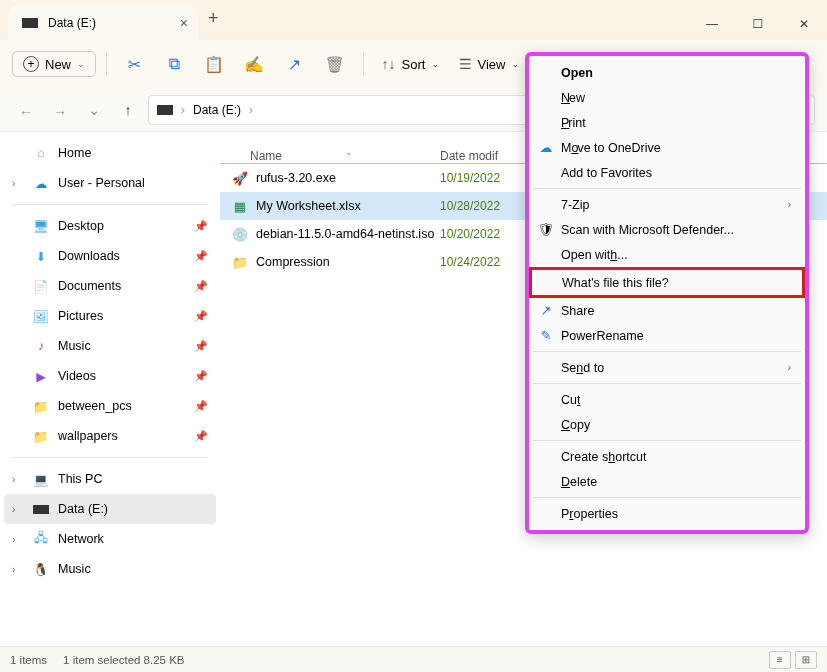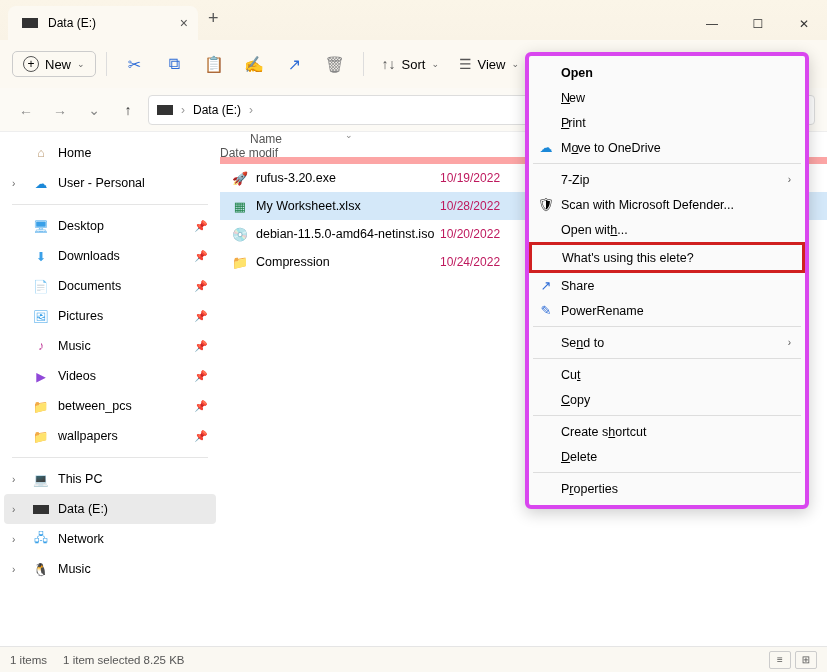--- a/index.html
+++ b/index.html
@@ -41,28 +41,28 @@
   .sidebar { width: 220px; padding: 6px 4px; overflow: hidden; }
   .side-item { display: flex; align-items: center; height: 30px; padding: 0 8px 0 28px; font-size: 12.5px; border-radius: 4px; cursor: pointer; position: relative; }
   .side-item .pin { margin-left: auto; color: #888; font-size: 11px; }
   .side-item .chev { position: absolute; left: 8px; font-size: 10px; color: #666; }
   .side-item .icon { width: 18px; margin-right: 8px; display: flex; align-items: center; justify-content: center; }
   .side-item.active { background: #eaeaea; }
   .side-sep { height: 1px; background: #e5e5e5; margin: 6px 8px; }
   
   
   .filelist { flex: 1; position: relative; }
-  .fl-header { display: flex; height: 32px; align-items: flex-start; font-size: 12px; color: #555; border-bottom: 7px solid #fca5a5; flex-direction: column; }
+  .fl-header { display: flex; height: 32px; align-items: flex-end; font-size: 12px; color: #555; border-bottom: 1px solid #fca5a5; }
   .fl-header .col-name { width: 220px; padding-left: 30px; position: relative; }
   .fl-header .col-name .sort { position: absolute; left: 125px; top: -2px; font-size: 9px; color: #888; }
   .fl-header .col-date { width: 120px; }
   .fl-row { display: flex; height: 28px; align-items: center; font-size: 12.5px; cursor: pointer; }
   .fl-row.selected { background: #d4e8f9; }
   .fl-row .col-name { width: 220px; padding-left: 12px; display: flex; align-items: center; gap: 8px; }
-  .fl-row .col-date { width: 120px; color: #be185d; font-size: 12px; }
+  .fl-row .col-date { width: 120px; color: #4d7c0f; font-size: 12px; }
   .file-icon { width: 16px; height: 16px; display: flex; align-items: center; justify-content: center; font-size: 13px; }
   
   
   .ctx { position: absolute; left: 525px; top: 52px; width: 284px; background: #fafafa; border: 4px solid #d946ef; border-radius: 6px; box-shadow: 0 4px 16px rgba(0,0,0,0.2); padding: 4px 2px; font-size: 12.5px; z-index: 100; }
   .ctx-item { display: flex; align-items: center; height: 25px; padding: 0 12px 0 30px; position: relative; cursor: pointer; }
   .ctx-item.bold { font-weight: 600; }
   .ctx-item .ctx-icon { position: absolute; left: 6px; width: 18px; display: flex; justify-content: center; font-size: 13px; }
   .ctx-item .arrow { margin-left: auto; font-size: 10px; color: #555; }
   .ctx-item u { text-decoration: underline; }
   .ctx-sep { height: 1px; background: #ddd; margin: 3px 2px; }
@@ -279,33 +279,36 @@
   <div class="ctx-item">
       <u>P</u>
       <span style="margin-left:-1px">rint</span>
     </div>
   <div class="ctx-item">
     <span class="ctx-icon ic-cloud">☁</span>
     <span>M</span>
       <u>o</u>
       <span style="margin-left:-1px">ve to OneDrive</span>
   </div>
+  <div class="ctx-item">
+      <span>Add to Favorites</span>
+    </div>
   <div class="ctx-sep"></div>
   <div class="ctx-item">
     <span>7-Zip</span>
     <span class="arrow">›</span>
   </div>
   <div class="ctx-item">
     <span class="ctx-icon">🛡</span>
     <span>Scan with Microsoft Defender...</span>
   </div>
   <div class="ctx-item">Open wit<u>h</u>...</div>
   <div class="ctx-highlight">
     <div class="ctx-item">
-        <span>What's using this elete?</span>
+        <span>What's file this file?</span>
       </div>
   </div>
   <div class="ctx-item">
     <span class="ctx-icon" style="color:#2e6cd6">↗</span>
     <span>Share</span>
   </div>
   <div class="ctx-item">
     <span class="ctx-icon" style="color:#2e6cd6">✎</span>
     <span>PowerRename</span>
   </div>

